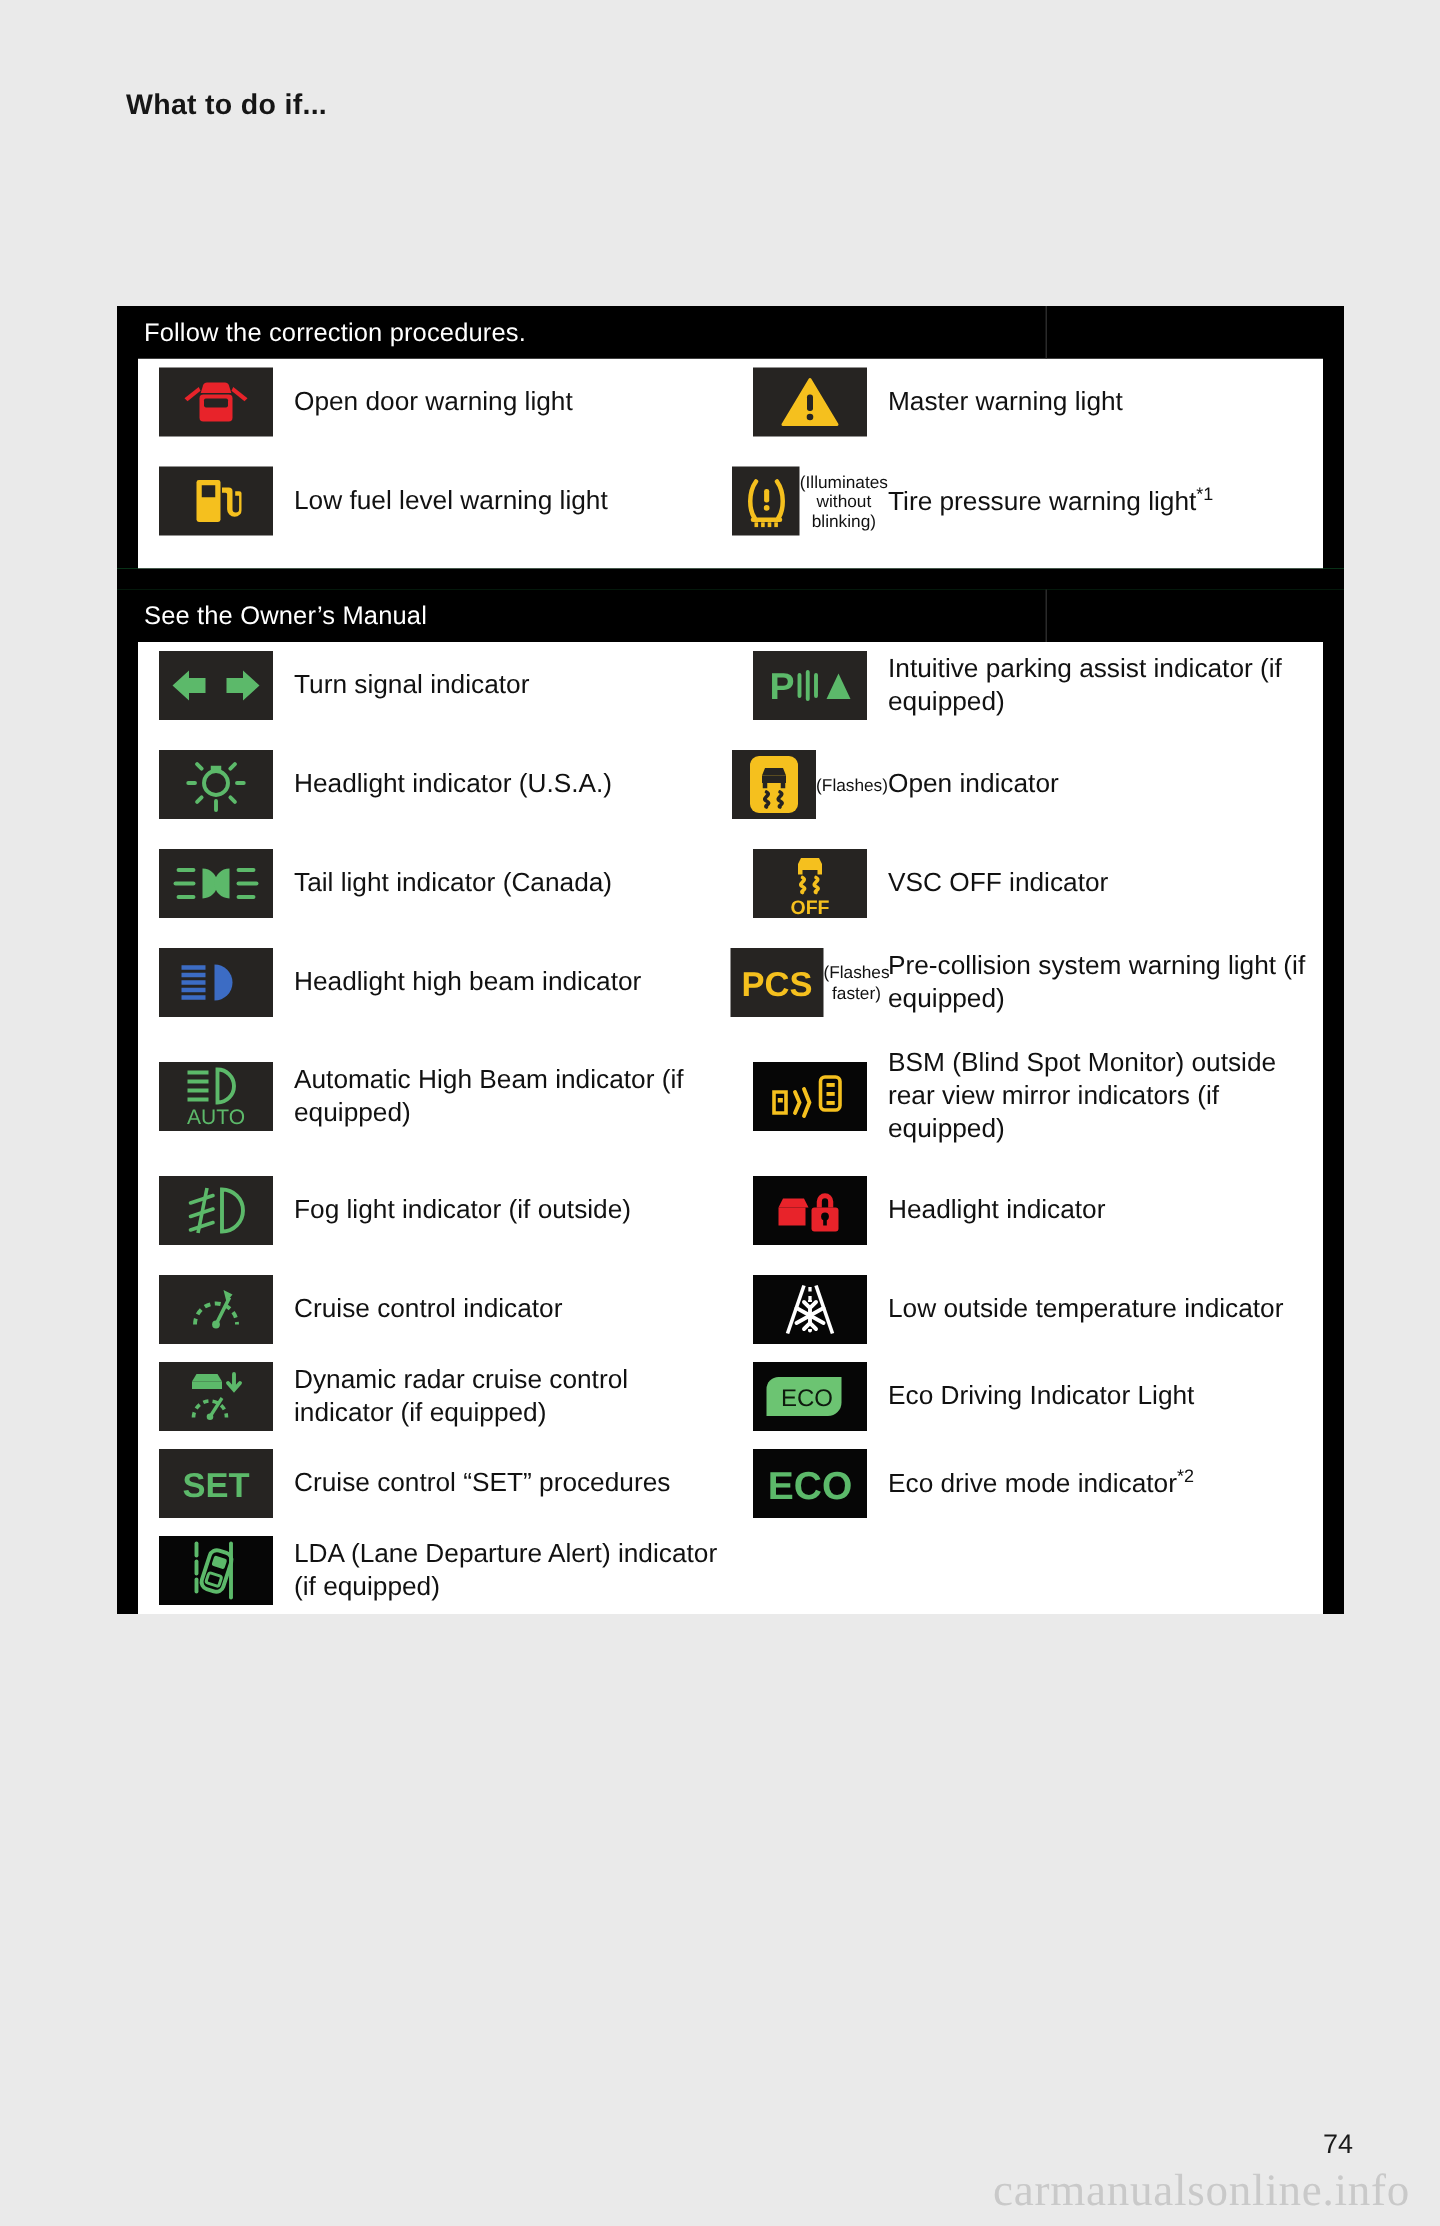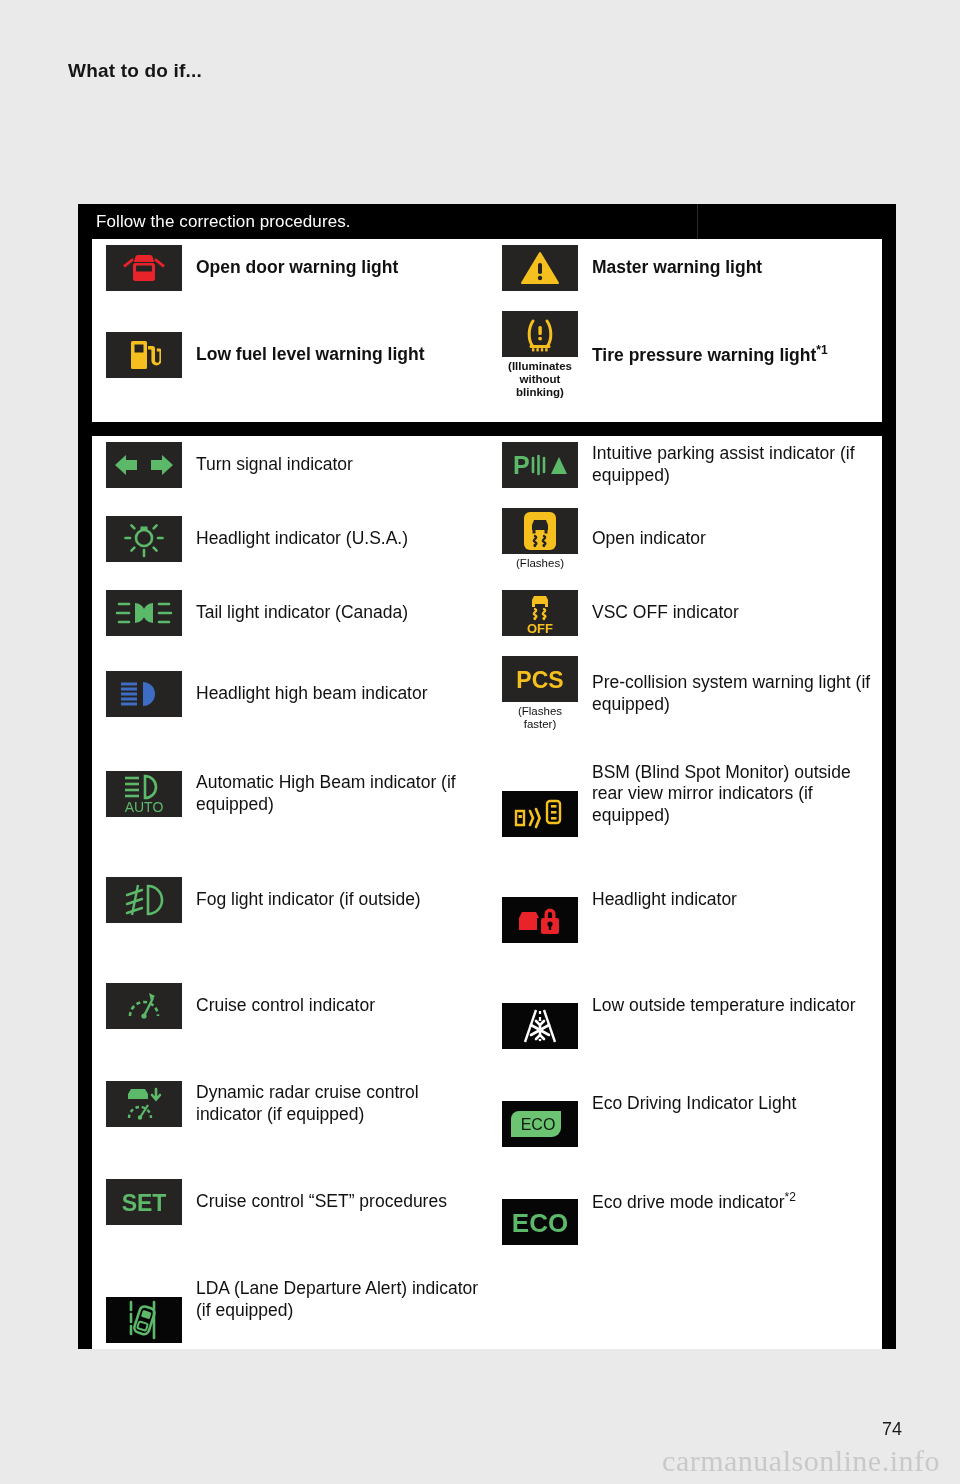--- a/index.html
+++ b/index.html
@@ -4,21 +4,21 @@
 <style>
   html,body{margin:0;padding:0;}
   body{
     width:960px;height:1484px;
     background:#eaeaea;
     font-family:"Liberation Sans", sans-serif;
     overflow:hidden;
     position:relative;
   }
   .page-title{
-    position:absolute;left:68px;top:60px;
+    position:absolute;left:84px;top:60px;
     font-size:19px;font-weight:bold;color:#161616;
     letter-spacing:.2px;
   }
 
   
   .table-frame{
     position:absolute;left:78px;top:204px;width:818px;
     background:#22c55e;
     padding:0;
     box-sizing:border-box;
@@ -35,50 +35,50 @@
     
     content:"";position:absolute;right:198px;top:0;bottom:0;width:1px;
     background:#2a2a2a;
   }
   .section-body{
     background:#fff;
     margin:0 14px 0 14px;
     padding:6px 0 6px 0;
     box-sizing:border-box;
   }
-  .sec1 .section-body{padding-bottom:10px;font-weight:bold;}
+  .sec1 .section-body{padding-bottom:10px;}
   .gap{height:14px;background:#000;}
 
   table.grid{border-collapse:collapse;width:100%;table-layout:fixed;}
   table.grid td{vertical-align:middle;padding:0;}
   .col-icon{width:104px;}
   .col-text{width:292px;}
   .col-icon2{width:104px;}
   .icon-wrap{
     width:104px;min-width:104px;
-    display:flex;flex-direction:column;align-items:center;justify-content:center;
+    display:flex;align-items:center;justify-content:center;
   }
   .label{
     font-size:17.5px;color:#111;line-height:1.25;
     padding-right:8px;
   }
   .sub{
     font-size:11.5px;color:#111;line-height:1.15;text-align:center;
     margin-top:3px;
   }
   .sup{font-size:12px;vertical-align:super;}
 
   
   .tile{
     width:76px;height:46px;
     display:flex;align-items:center;justify-content:center;
     background:#262422;
     box-sizing:border-box;
   }
-  .tile.black{background:#060606;margin-top:40px;}
+  .tile.black{background:#060606;}
   .tile svg{display:block;}
 
   .rowpad{height:20px;}
   .rowpad-s{height:12px;}
 
   
   .pagenum{
     position:absolute;right:58px;bottom:44px;
     font-size:18px;color:#1a1a1a;
   }
@@ -190,20 +190,21 @@
               </td>
             </tr>
       </tbody>
         </table>
     </div>
   </div>
 
   <div class="gap"></div>
 
   <div class="section sec2">
+    <div class="section-head">See the Owner’s Manual</div>
     <div class="section-body">
       <table class="grid">
 
         <tbody>
             <tr>
           <td class="col-icon">
             <div class="icon-wrap">
               <div class="tile">
                 <svg width="62" height="26" viewBox="0 0 62 26">
                   <g fill="#5cb96a">

